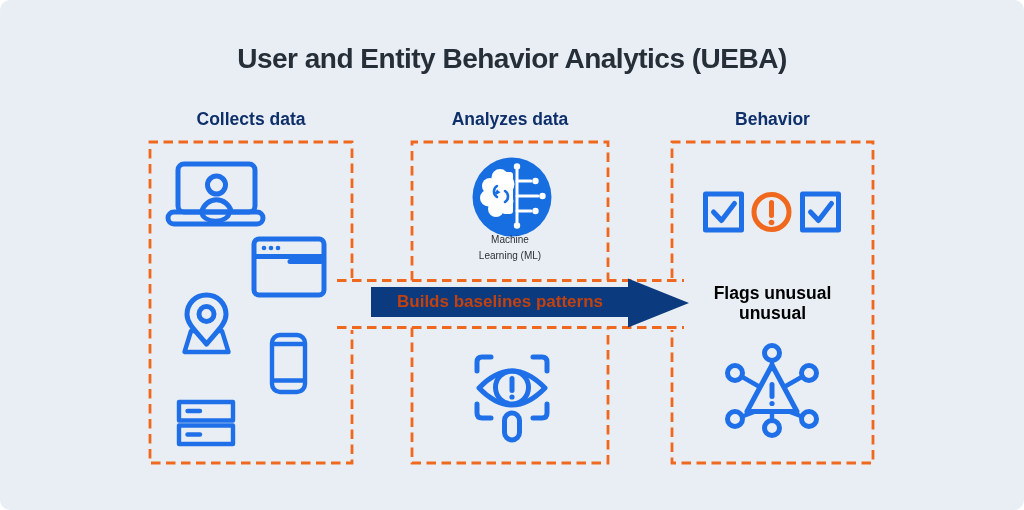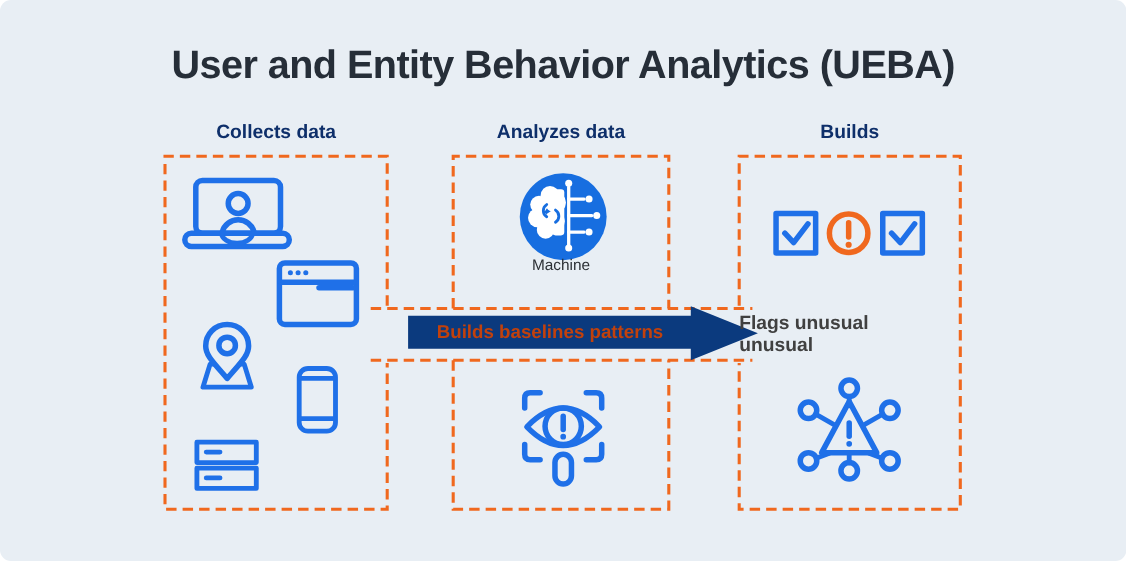--- a/index.html
+++ b/index.html
@@ -16,21 +16,21 @@
     border-radius: 10px;
     overflow: hidden;
   }
   .title {
     position: absolute;
     top: 40px;
     left: 0;
     width: 1024px;
     margin: 0;
     text-align: center;
-    font-size: 36px;
+    font-size: 28px;
     line-height: 38px;
     font-weight: 700;
     letter-spacing: -0.5px;
     color: #262e38;
   }
   .col-label {
     position: absolute;
     top: 109px;
     text-align: center;
     font-size: 17.5px;
@@ -61,34 +61,34 @@
     font-size: 17px;
     font-weight: 600;
     white-space: nowrap;
   }
   .ml-caption {
     position: absolute;
     left: 412px;
     width: 196px;
     top: 232px;
     text-align: center;
-    font-size: 14px;
+    font-size: 10px;
     line-height: 16px;
     color: #2c3035;
   }
   .flags-caption {
     position: absolute;
     left: 672px;
     width: 201px;
     top: 283px;
-    text-align: left;
+    text-align: center;
     font-size: 17.5px;
     line-height: 20px;
     font-weight: 600;
-    color: #404040;
+    color: #000000;
   }
   .caption-line { display: block; }
 
   
   .box-dash {
     fill: none;
     stroke: #f0681e;
     stroke-width: 2.8;
     stroke-dasharray: 9.5 5.5;
     stroke-linecap: butt;
@@ -126,21 +126,21 @@
 </style>
 </head>
 <body>
 
 <div class="stage">
 
   <h1 class="title">User and Entity Behavior Analytics (UEBA)</h1>
 
   <div class="col-label c2">Analyzes data</div>
   <div class="col-label c1">Collects data</div>
-  <div class="col-label c3">Builds</div>
+  <div class="col-label c3">Behavior</div>
 
   <svg class="diagram-svg" viewBox="0 0 1024 510">
 
     <path class="box-dash" d="M352 278 L352 142 L150 142 L150 463 L352 463 L352 330"></path>
     <path class="box-dash" d="M412 280.5 L412 142 L608 142 L608 280.5"></path>
     <path class="box-dash" d="M412 327.5 L412 463 L608 463 L608 327.5"></path>
     <path class="box-dash" d="M672 278 L672 142 L873 142 L873 463 L672 463 L672 330"></path>
     <path class="box-dash" d="M337 280.5 L684 280.5"></path>
     <path class="box-dash" d="M337 327.5 L684 327.5"></path>
 
@@ -252,20 +252,21 @@
       <circle class="blu" cx="772" cy="428" r="7.5"></circle>
       <line class="blu" x1="772" y1="384.5" x2="772" y2="396.5" stroke-width="4"></line>
       <circle class="blu-fill" cx="772" cy="403.5" r="2.6"></circle>
     </g>
   </svg>
 
   <div class="arrow-text">Builds baselines patterns</div>
 
   <div class="ml-caption">
     <span class="caption-line">Machine</span>
+    <span class="caption-line">Learning (ML)</span>
   </div>
 
   <div class="flags-caption">
     <span class="caption-line">Flags unusual</span>
     <span class="caption-line">unusual</span>
   </div>
 
 </div>
 
 </body></html>

